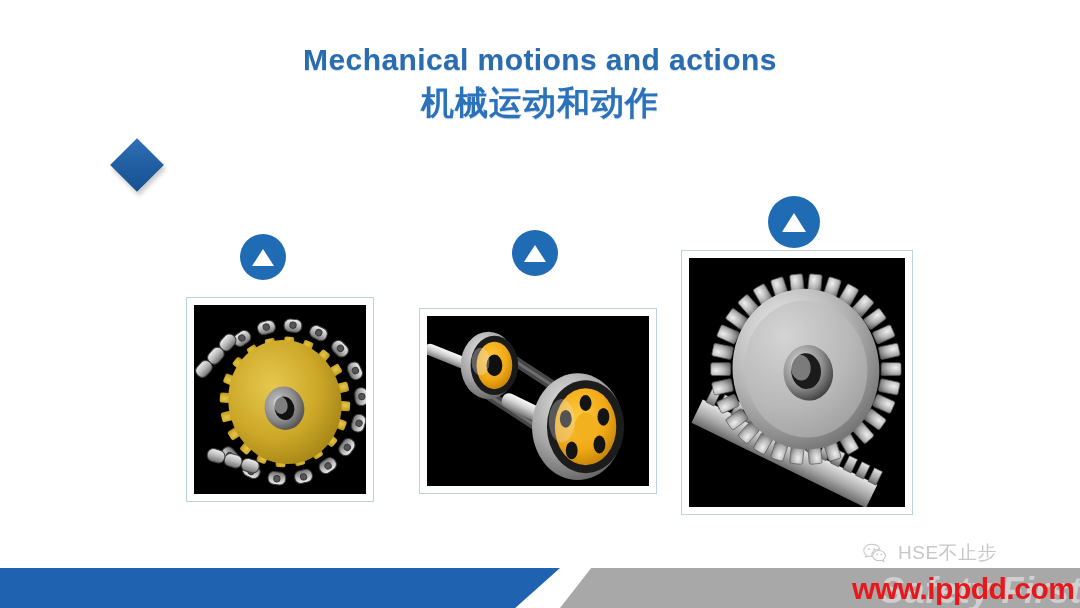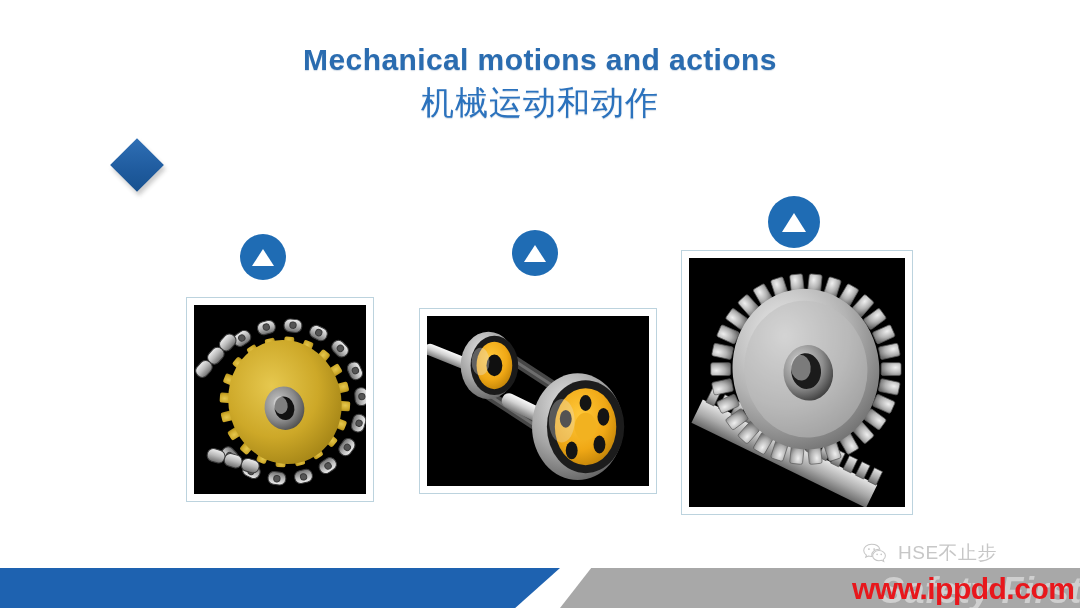--- a/index.html
+++ b/index.html
@@ -27,21 +27,21 @@
   #title-en {
     font-size: 30px;
     font-weight: bold;
     color: #2a6cb0;
     letter-spacing: 0.4px;
     line-height: 40px;
     text-shadow: 0 1px 1px rgba(120,150,180,0.35);
   }
   #title-zh {
     font-size: 33px;
-    font-weight: normal;
+    font-weight: bold;
     color: #2b72bd;
     line-height: 42px;
     margin-top: 2px;
     letter-spacing: 1px;
     text-shadow: 0 1px 1px rgba(120,150,180,0.35);
   }
 
   
   #bullet-row {
     position: absolute;

